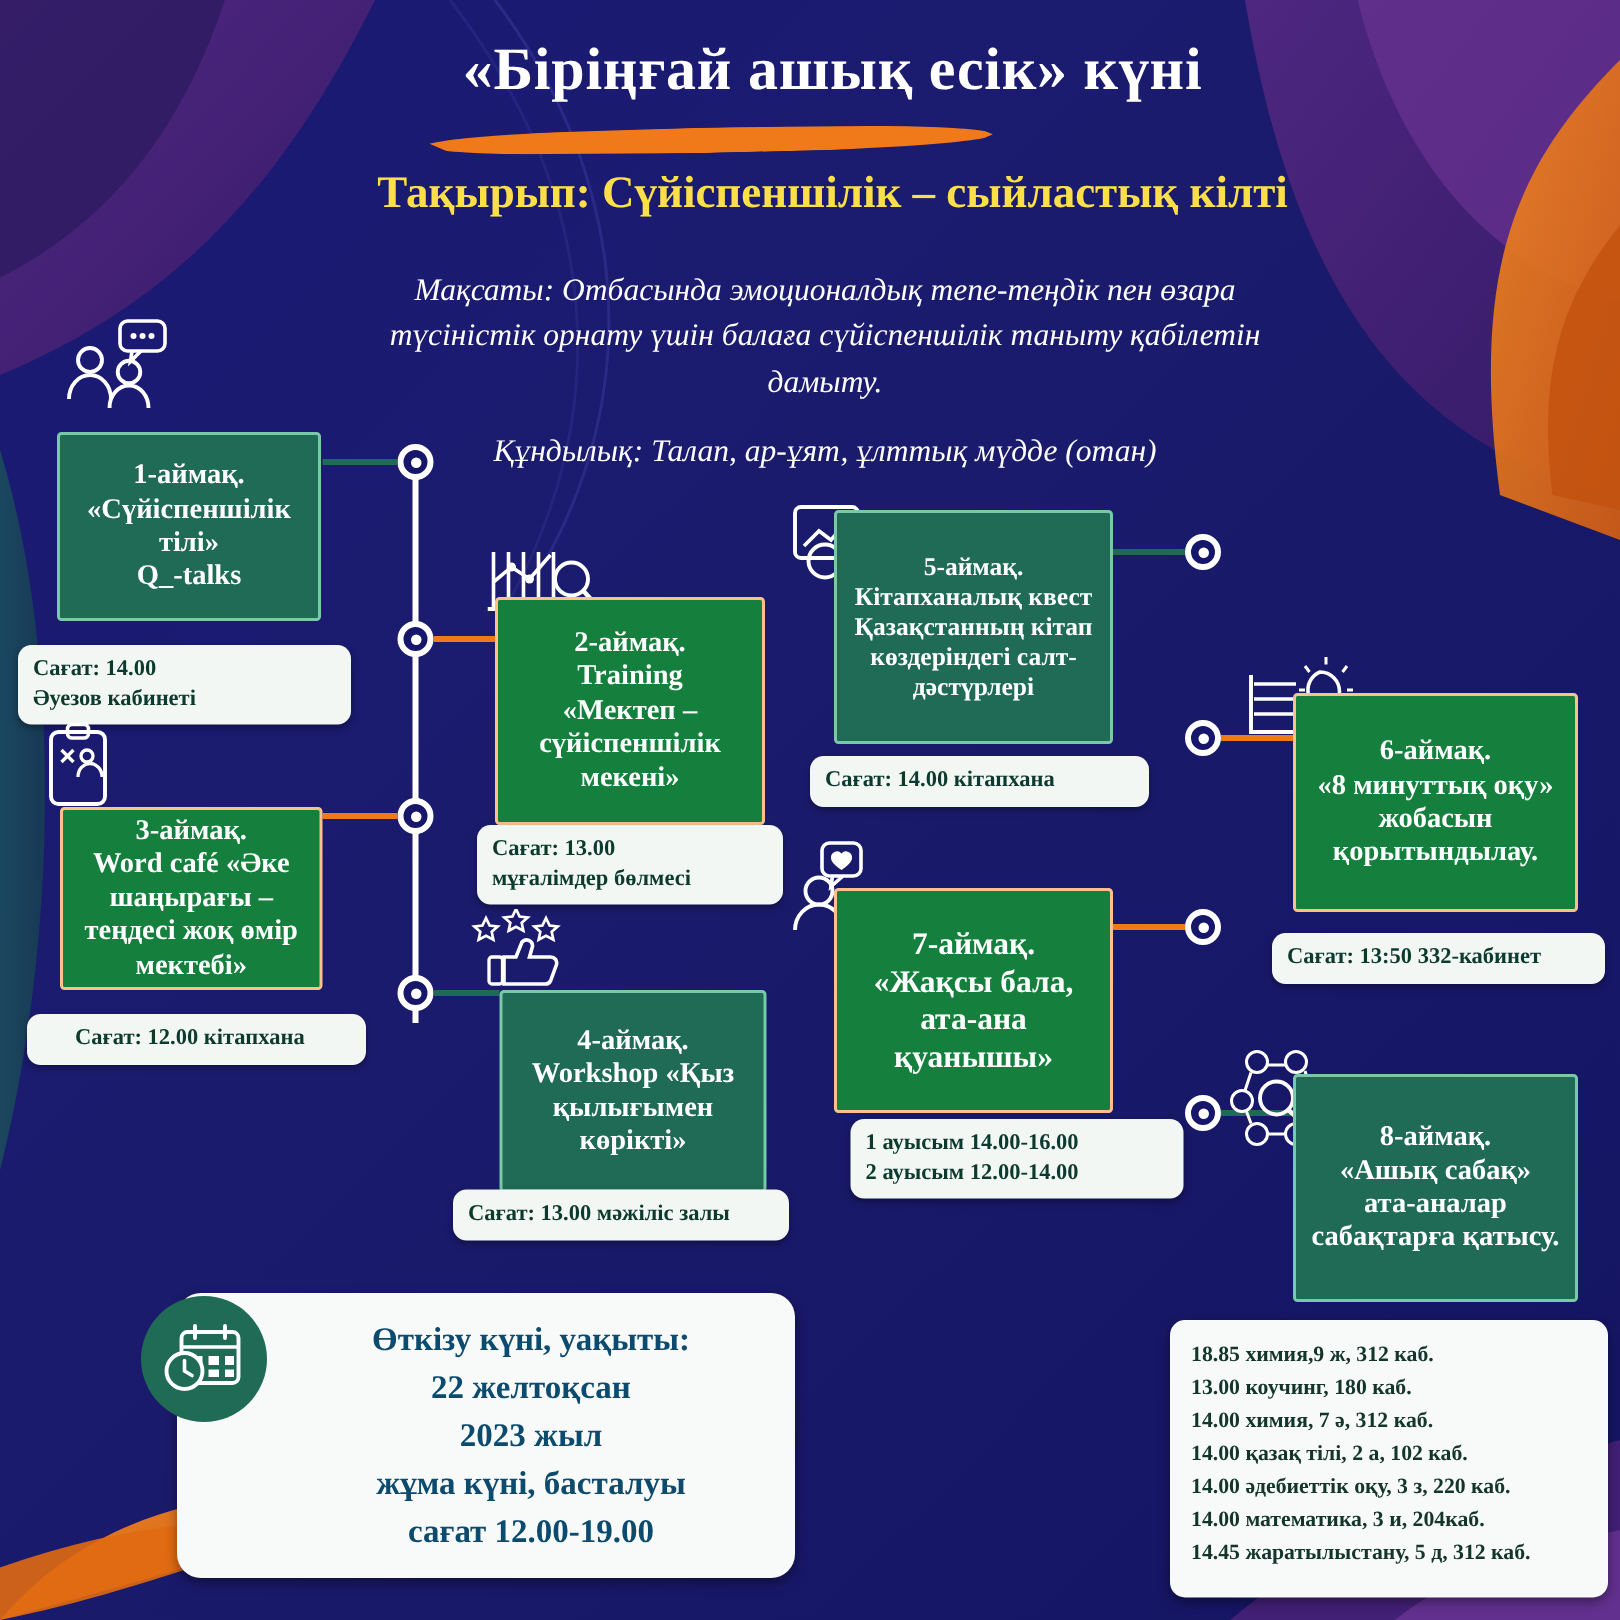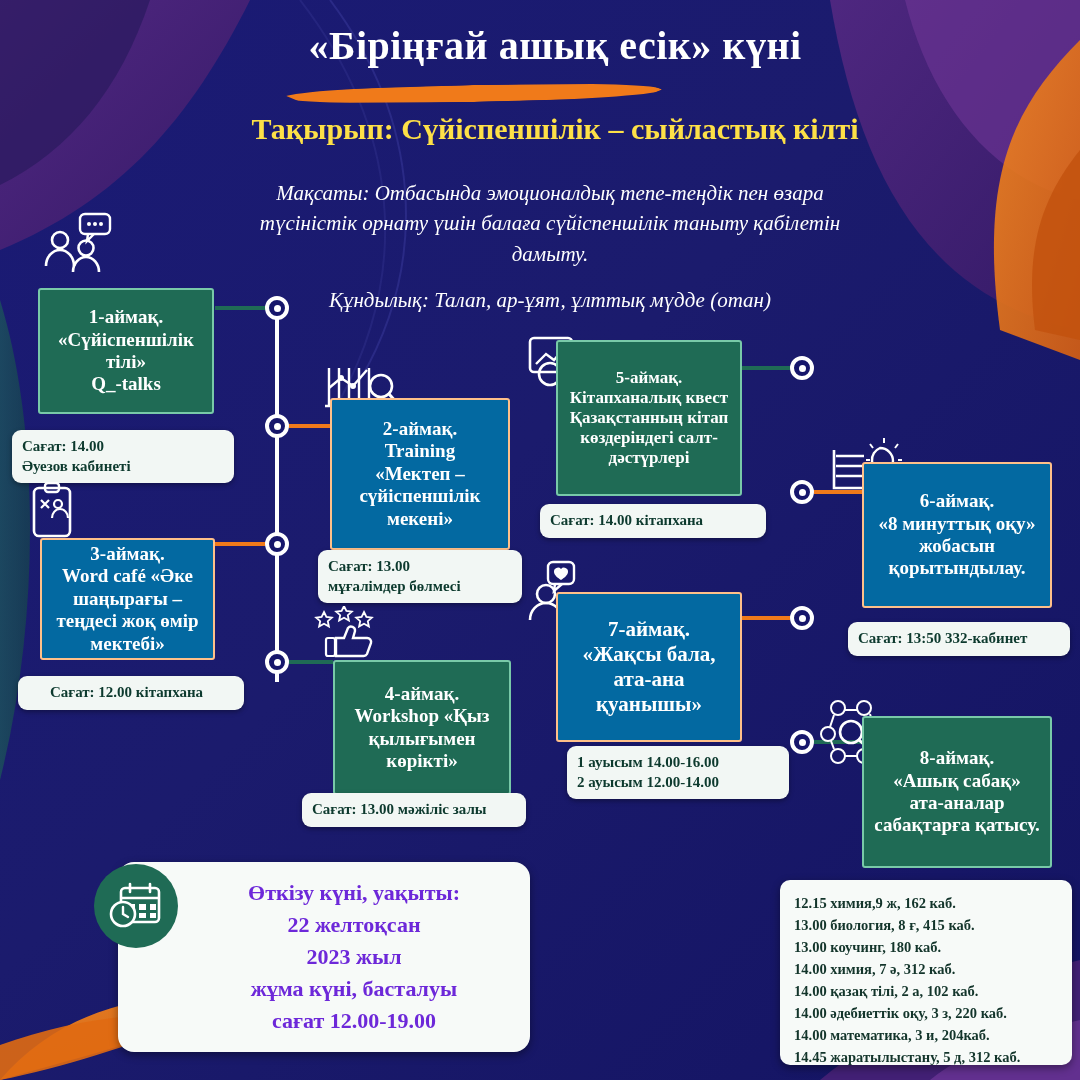--- a/index.html
+++ b/index.html
@@ -42,21 +42,21 @@
   }
 
   
   .zone {
     border-radius:3px; color:#ffffff; font-weight:bold;
     display:flex; align-items:center; justify-content:center;
     text-align:center; line-height:1.18; padding:8px 10px;
     font-size:19px;
   }
   .zone.green { background:#1f6b55; border:2px solid #78c9a8; }
-  .zone.orange{ background:#0369a1; border:2px solid #ffc089; }
+  .zone.orange{ background:#15803d; border:2px solid #ffc089; }
 
   
   .caption {
     background:#f2f7f4; color:#0d3a2e; border-radius:9px;
     font-size:15px; font-weight:bold; text-align:left;
     padding:7px 10px; line-height:1.3;
     box-shadow:0 2px 5px rgba(0,0,0,.35);
     font-family:"Liberation Serif", serif;
   }
 
@@ -73,21 +73,21 @@
   .icon { position:absolute; color:#ffffff; }
 
   
   #date-card {
     left:118px; top:862px; width:412px; height:190px;
     background:#f7faf8; border-radius:16px;
     box-shadow:0 3px 8px rgba(0,0,0,.4);
     display:flex; align-items:center; justify-content:center;
   }
   #date-text {
-    color:#6d28d9; font-size:22px; font-weight:bold; text-align:center;
+    color:#0c4a6e; font-size:22px; font-weight:bold; text-align:center;
     line-height:1.45; padding-left:60px;
   }
   #date-badge {
     left:94px; top:864px; width:84px; height:84px; border-radius:50%;
     background:#1f6b55; display:flex; align-items:center; justify-content:center;
   }
 
   
   #schedule {
     left:780px; top:880px; width:292px; height:185px;
@@ -314,21 +314,20 @@
     <rect x="31" y="26" width="7" height="6" fill="#fff"></rect>
     <rect x="42" y="26" width="6" height="6" fill="#fff"></rect>
     <rect x="31" y="35" width="7" height="5" fill="#fff"></rect>
     <rect x="42" y="35" width="6" height="5" fill="#fff"></rect>
     <circle cx="15" cy="36" r="12" fill="#1f6b55" stroke="#fff" stroke-width="2.6"></circle>
     <path d="M15,29 L15,36 L20,39" stroke="#fff" stroke-width="2.4" fill="none" stroke-linecap="round"></path>
   </svg>
 </div>
 
 <div class="abs" id="schedule">
-  <div>12.15  химия,9 ж, 162 каб.</div>
-  <div>13.00 биология, 8 ғ,  415 каб.</div>
+  <div>18.85  химия,9 ж, 312 каб.</div>
   <div>13.00 коучинг, 180 каб.</div>
   <div>14.00 химия, 7 ә, 312 каб.</div>
   <div>14.00 қазақ тілі, 2 а, 102 каб.</div>
   <div>14.00 әдебиеттік оқу, 3 з, 220 каб.</div>
   <div>14.00 математика, 3 и, 204каб.</div>
   <div>14.45 жаратылыстану, 5 д, 312 каб.</div>
 </div>
 
 </body></html>

